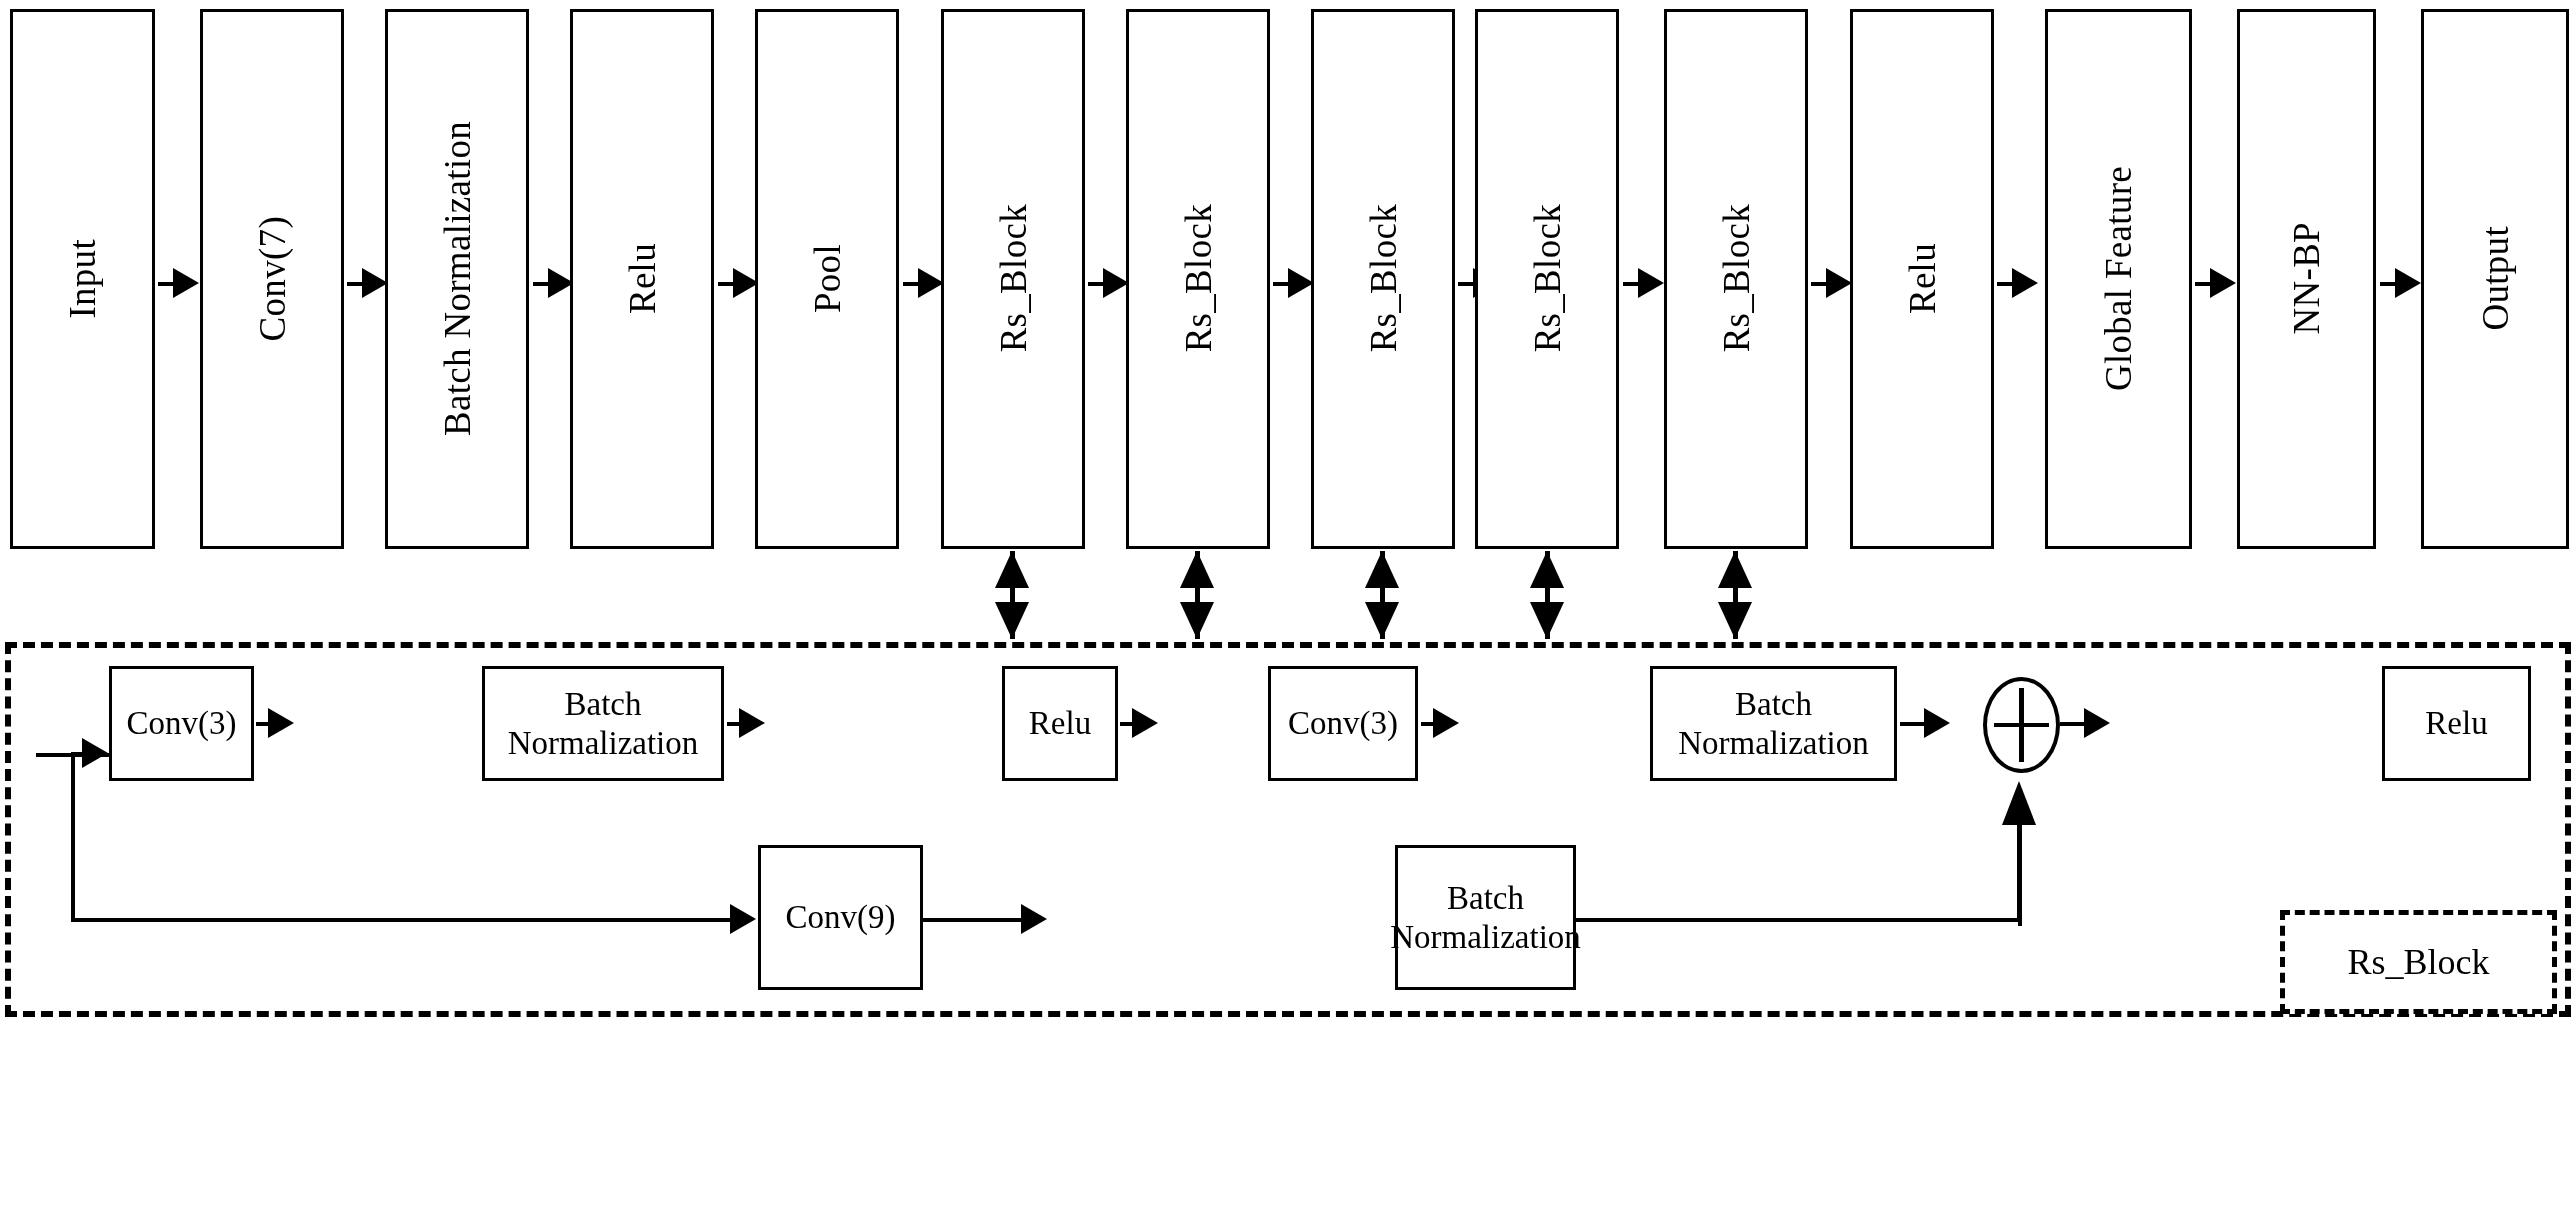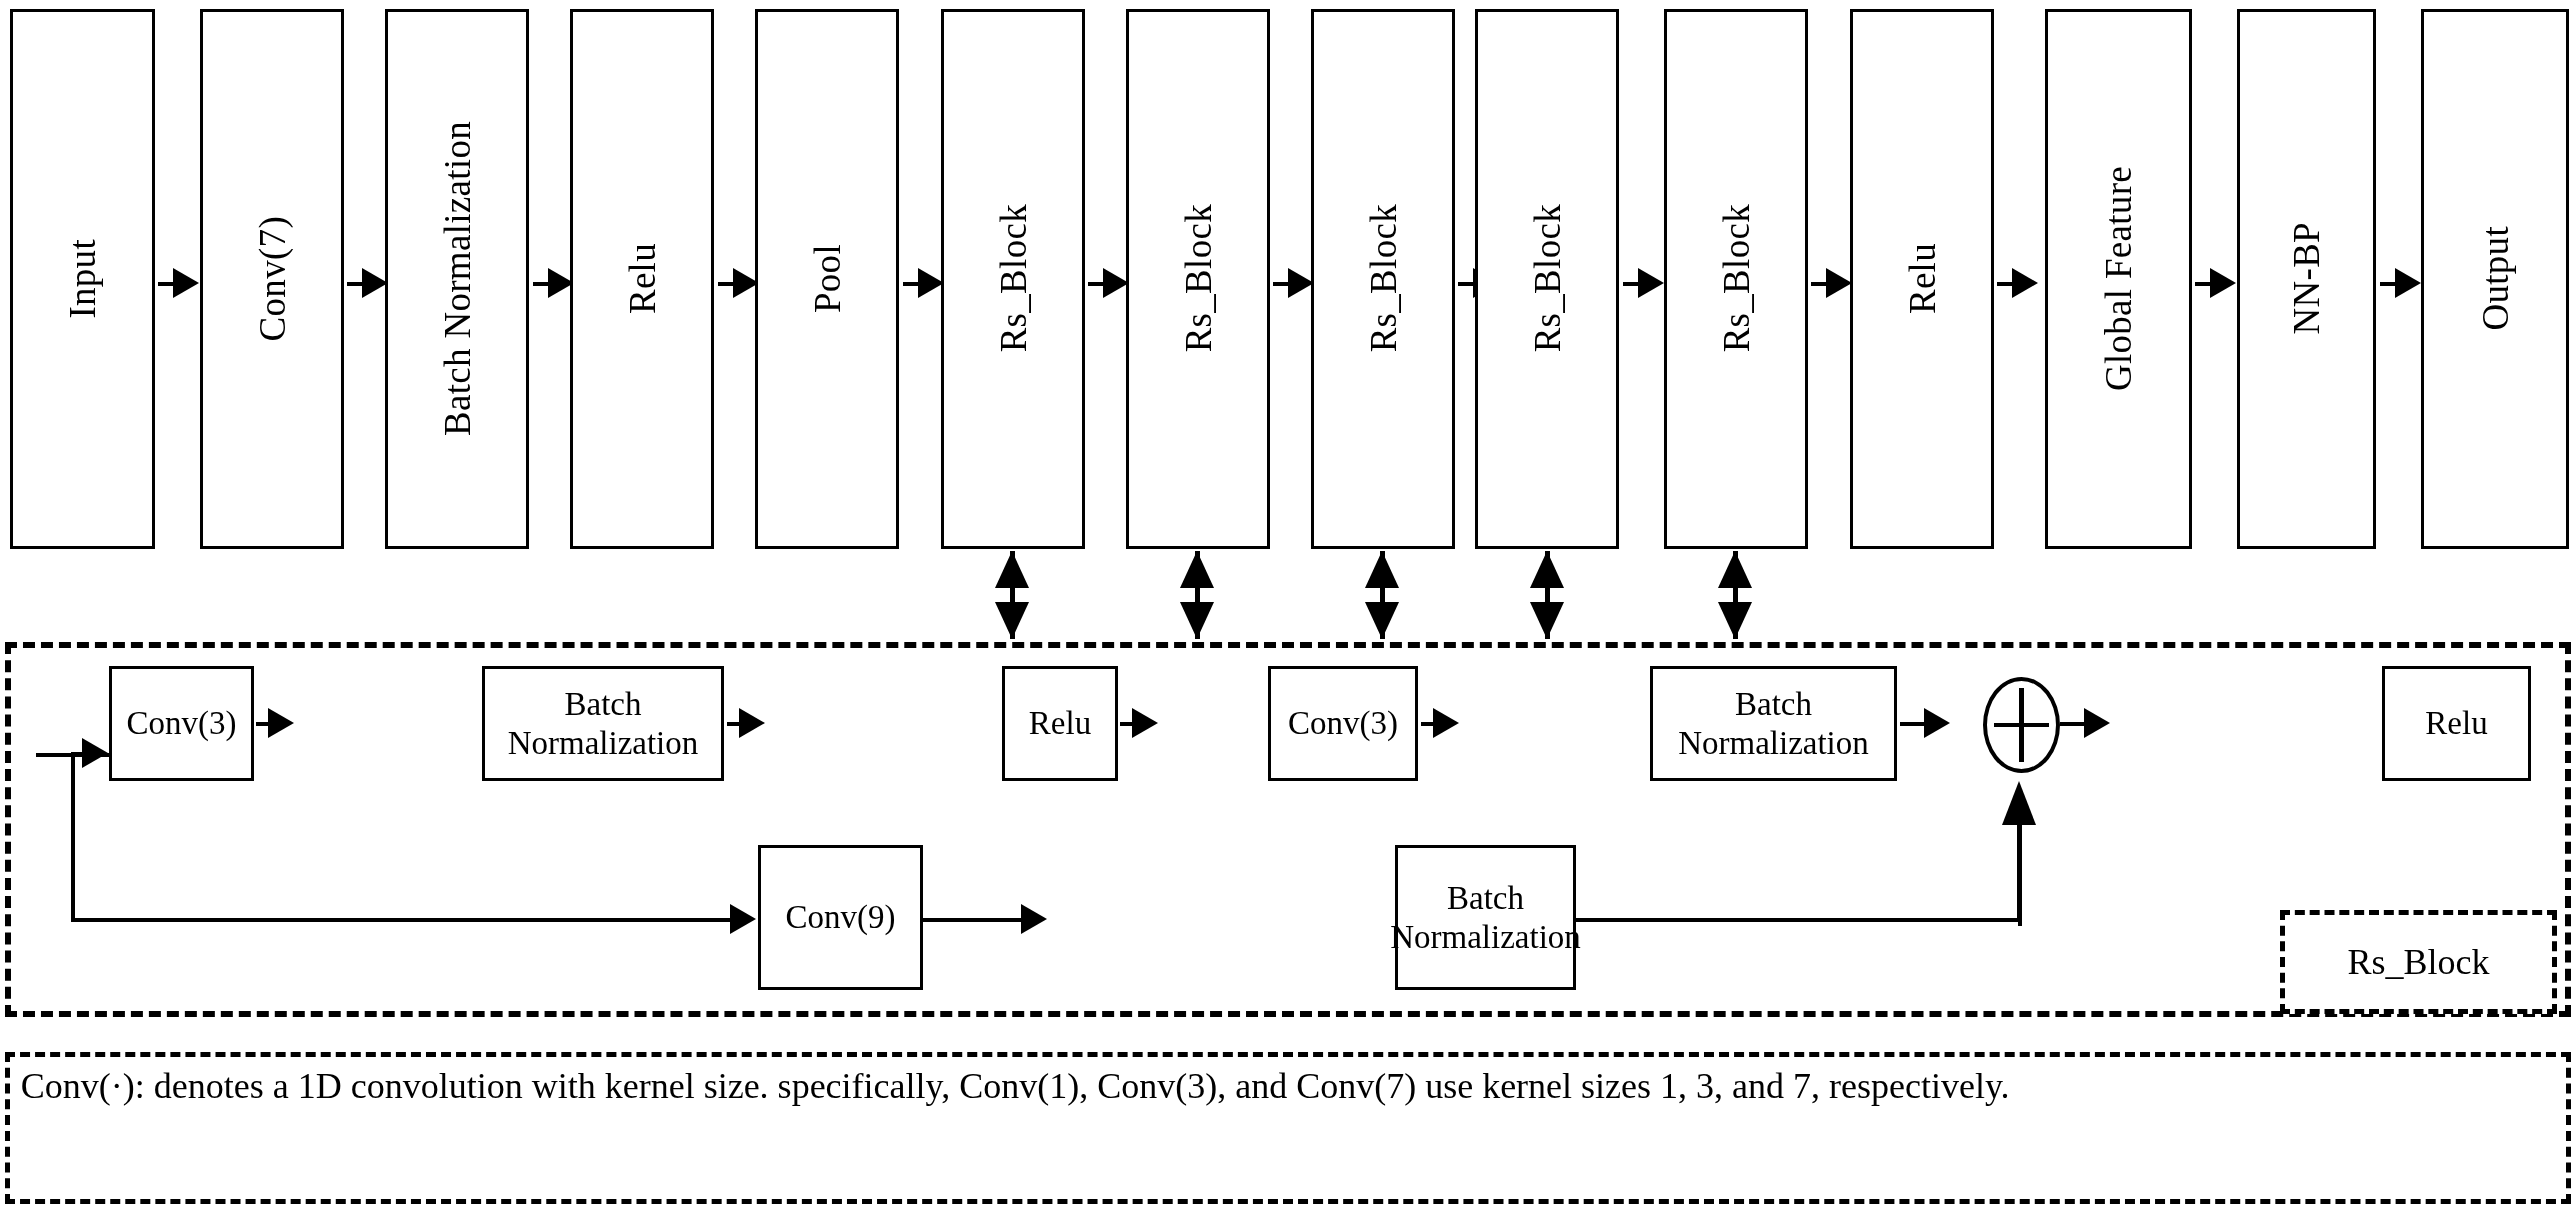--- a/index.html
+++ b/index.html
@@ -421,18 +421,15 @@
     <div class="arrow-up-single" style="left:2018px; top:781px; height:140px;">
       <span class="stem" style="top:24px; height:121px;"></span>
       <span class="head-up"></span>
     </div>
 
     <div class="tag-box" style="left:2280px; top:910px; width:277px; height:104px;">
       <span>Rs_Block</span>
     </div>
   </div>
 
-  <div class="caption-region" style="left:4.8px; top:1052px; width:2566px; height:152px;">
-    <div class="caption-text">Conv(·): denotes a 1D convolution with kernel size. specifically, Conv(1), Conv(3), and Conv(7) use kernel sizes 1, 3, and 7, respectively.</div>
-  </div>
 
 </div>
 
 
 </body></html>

